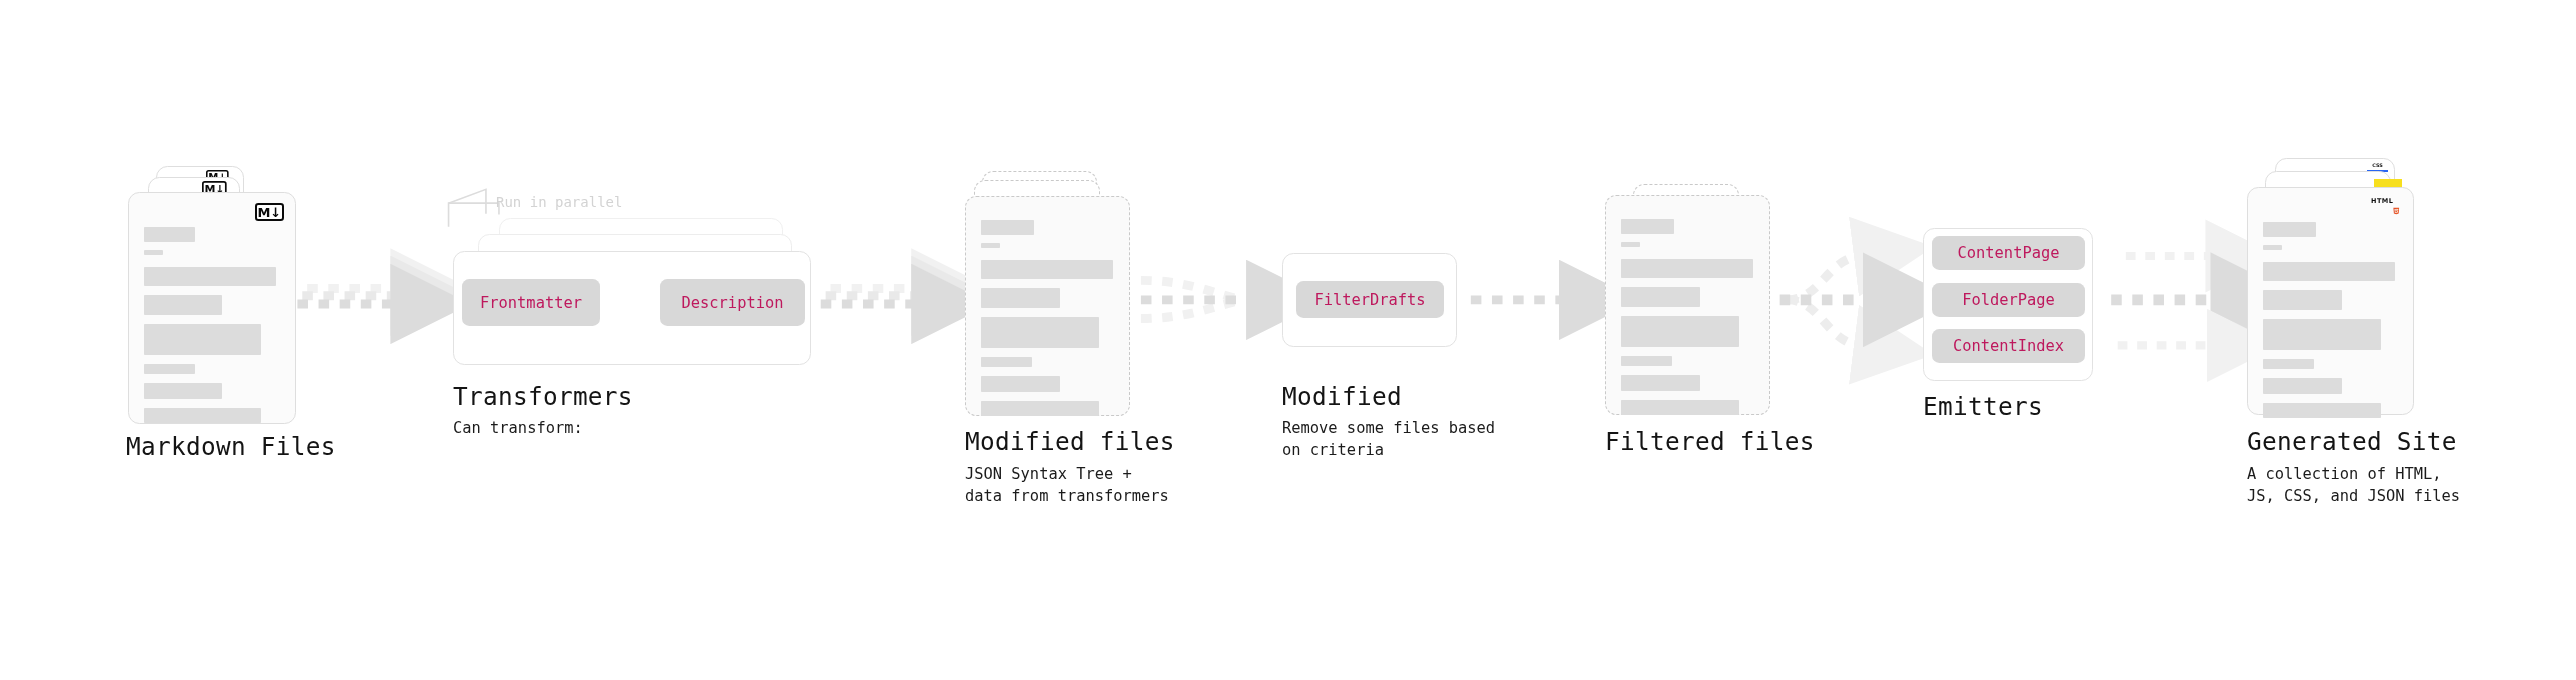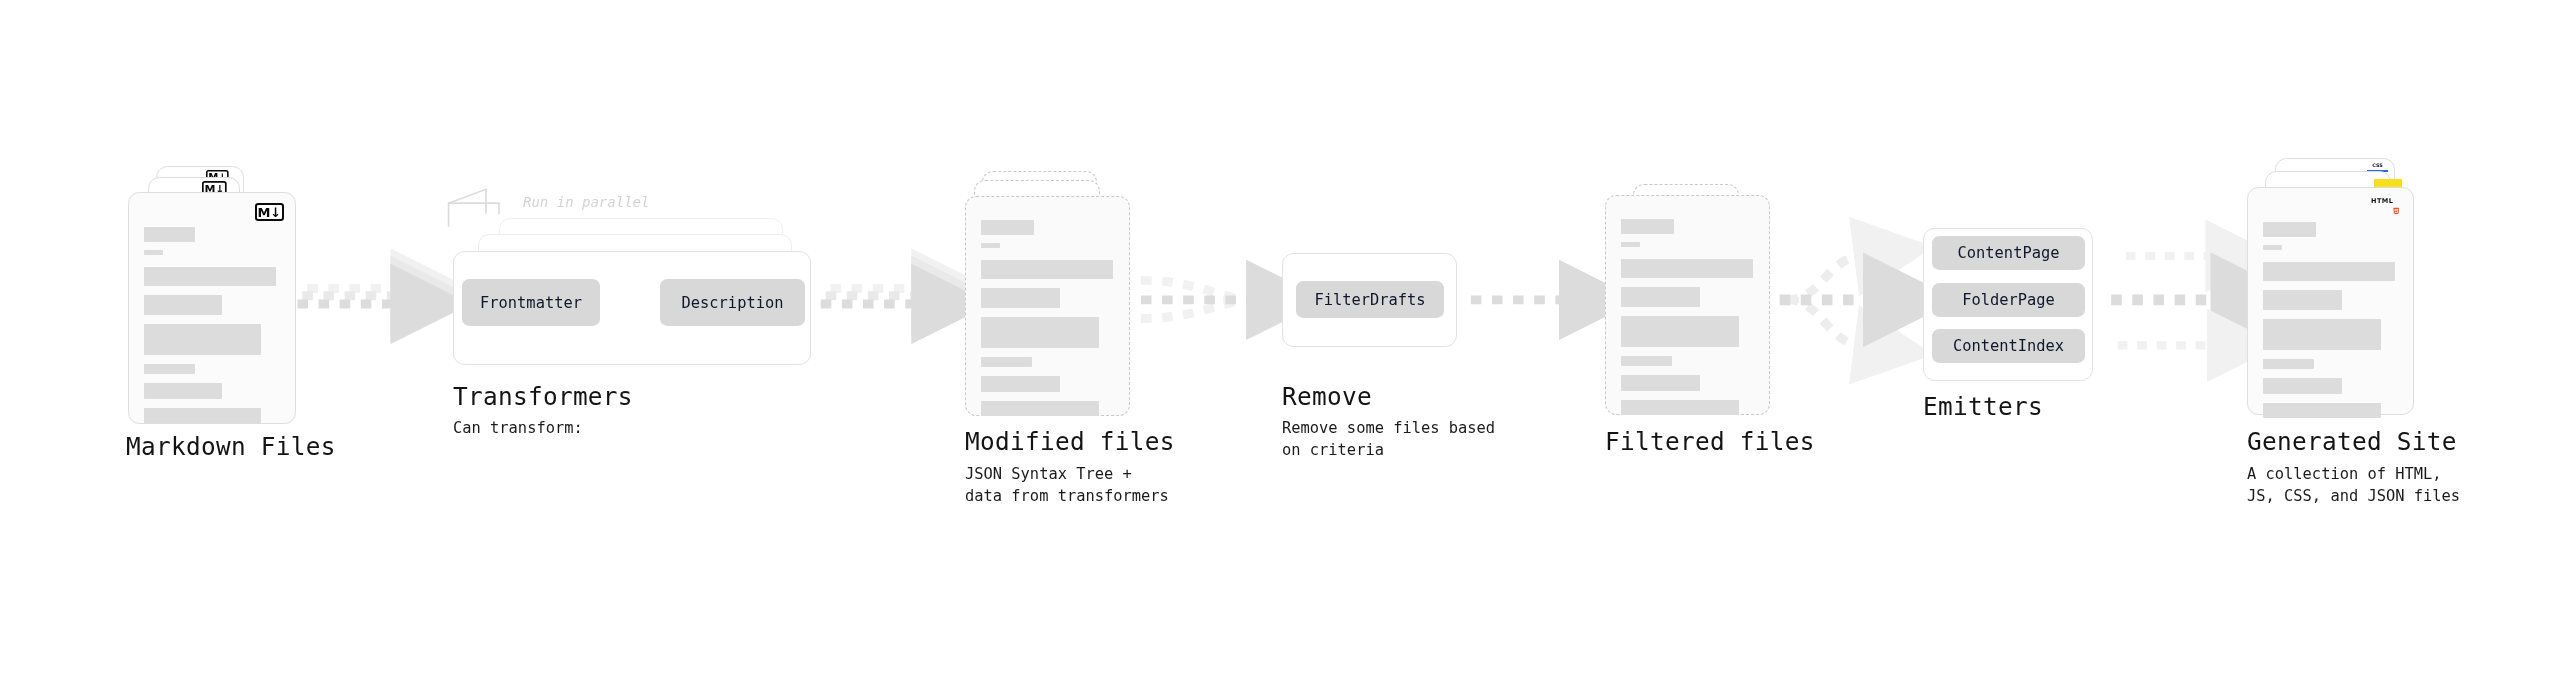--- a/index.html
+++ b/index.html
@@ -159,21 +159,21 @@
   }
   .chip {
     position: absolute;
     background: #d8d8d8;
     border-radius: 7.3px;
     display: flex;
     align-items: center;
     justify-content: center;
     font-family: "DejaVu Sans Mono", "Liberation Mono", monospace;
     font-size: 15.4px;
-    color: #0f172a;
+    color: #be185d;
     white-space: nowrap;
     box-sizing: border-box;
   }
   .chip.faded1 { background: #e4e4e4; }
   .chip.faded2 { background: #ededed; }
 
   .run-label {
     position: absolute;
     font-family: "DejaVu Sans Mono", "Liberation Mono", monospace;
     font-size: 14px;
@@ -271,21 +271,21 @@
         <div class="sk" style="width:78px;height:19.5px;margin-bottom:9px;"></div>
         <div class="sk" style="width:117px;height:31px;margin-bottom:9px;"></div>
         <div class="sk" style="width:51px;height:10.6px;margin-bottom:9px;"></div>
         <div class="sk" style="width:78px;height:15.4px;margin-bottom:9px;"></div>
         <div class="sk" style="width:117px;height:15.4px;"></div>
       </div>
     </div>
   </div>
   <div class="stage-title" style="left:126px;top:432px;">Markdown Files</div>
 
-  <div class="run-label" style="left:523px;top:194px;font-style:italic;">Run in parallel</div>
+  <div class="run-label" style="left:496px;top:194px;">Run in parallel</div>
 
   <div>
     <div class="group-box" style="left:499px;top:218px;width:284px;height:112px;border-color:#f0f0f0;"></div>
     <div class="chip faded2" style="left:507px;top:252px;width:106px;height:42px;"></div>
     <div class="chip faded2" style="left:653px;top:252px;width:120px;height:42px;"></div>
 
     <div class="group-box" style="left:478px;top:234px;width:314px;height:114px;border-color:#ededed;"></div>
     <div class="chip faded1" style="left:485px;top:266px;width:114px;height:42px;"></div>
     <div class="chip faded1" style="left:658px;top:266px;width:124px;height:42px;"></div>
 
@@ -315,21 +315,21 @@
         <div class="sk" style="width:118px;height:15.4px;"></div>
       </div>
     </div>
   </div>
   <div class="stage-title" style="left:965px;top:427px;">Modified files</div>
   <div class="stage-desc" style="left:965px;top:463px;">JSON Syntax Tree +
 data from transformers</div>
 
   <div class="group-box" style="left:1282px;top:253px;width:175px;height:94px;"></div>
   <div class="chip" style="left:1296px;top:281px;width:148px;height:37px;">FilterDrafts</div>
-  <div class="stage-title" style="left:1282px;top:382px;">Remove</div>
+  <div class="stage-title" style="left:1282px;top:382px;">Modified</div>
   <div class="stage-desc" style="left:1282px;top:417px;">Remove some files based
 on criteria</div>
 
   <div class="doc-stack">
     <div class="doc-card dashed" style="left:1633px;top:184px;width:106px;height:32.5px;background:#ffffff;"></div>
     <div class="doc-card dashed" style="left:1605px;top:195px;width:165px;height:220px;">
       <div class="doc-body" style="top:23px;">
         <div class="sk" style="width:53px;height:15.4px;"></div>
         <div class="sk" style="width:19.5px;height:5.7px;margin-bottom:11.4px;"></div>
         <div class="sk" style="width:132px;height:19.5px;margin-bottom:9px;"></div>

